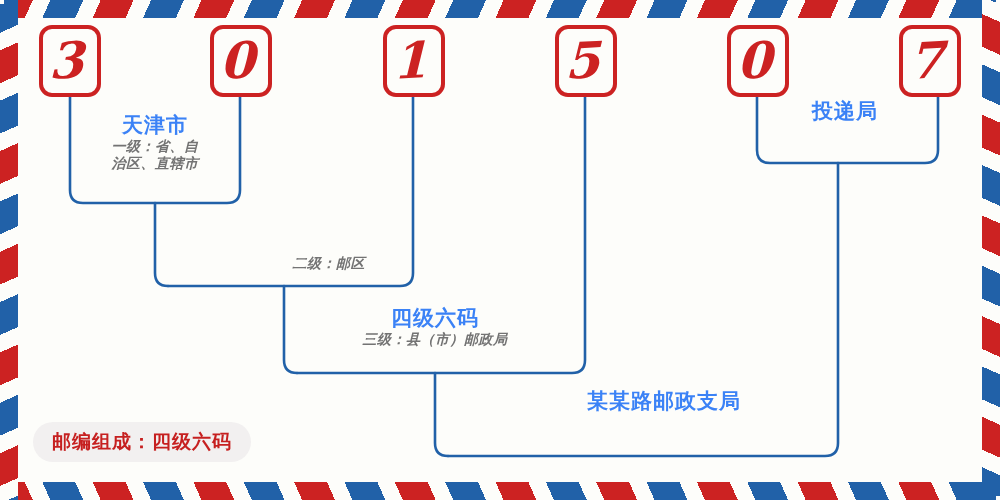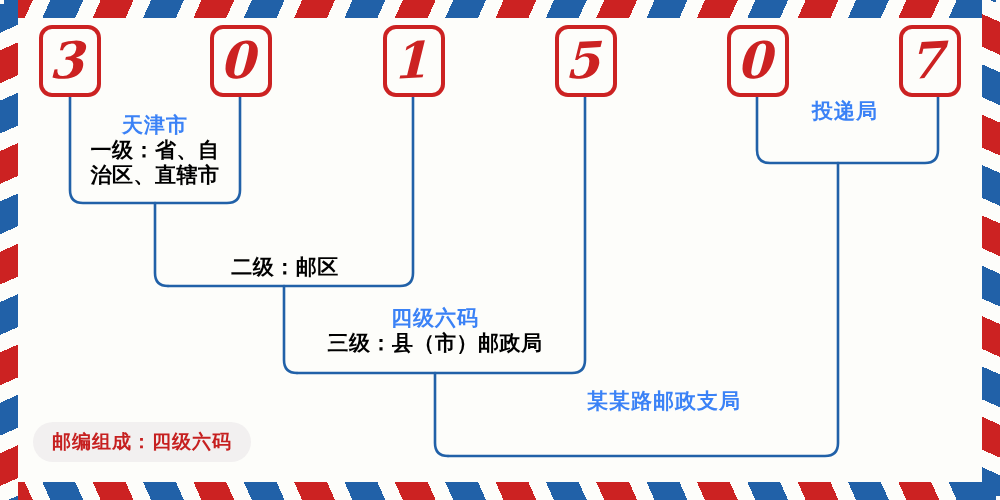--- a/index.html
+++ b/index.html
@@ -121,25 +121,26 @@
     white-space: nowrap;
   }
   .lbl-title {
     color: #3b82f6;
     font-family: "DejaVu Serif", "Liberation Serif", serif;
     font-weight: bold;
     font-size: 21px;
     letter-spacing: 1px;
   }
   .lbl-sub {
-    color: #000000;
+    color: #737373;
     font-family: "DejaVu Sans", "Liberation Sans", sans-serif;
     font-weight: bold;
-    font-size: 21px;
+    font-size: 14px;
     letter-spacing: 0.5px;
+    font-style: italic;
   }
 
   
   #summary-badge {
     position: absolute;
     left: 33px;
     top: 422px;
     width: 218px;
     height: 40px;
     border-radius: 20px;
@@ -206,21 +207,21 @@
   <div class="digit-box" style="left:899px">
     <span class="digit-glyph">7</span>
   </div>
 
   <div class="label-group" style="left:80px; top:112px; width:150px;">
     <div class="lbl-title">天津市</div>
     <div class="lbl-sub">一级：省、自</div>
     <div class="lbl-sub">治区、直辖市</div>
   </div>
 
-  <div class="label-group" style="left:205px; top:255px; width:160px;">
+  <div class="label-group" style="left:205px; top:255px; width:160px;text-align:right;">
     <div class="lbl-sub">二级：邮区</div>
   </div>
 
   <div class="label-group" style="left:315px; top:305px; width:240px;">
     <div class="lbl-title">四级六码</div>
     <div class="lbl-sub">三级：县（市）邮政局</div>
   </div>
 
   <div class="label-group" style="left:544px; top:388px; width:240px;">
     <div class="lbl-title">某某路邮政支局</div>

